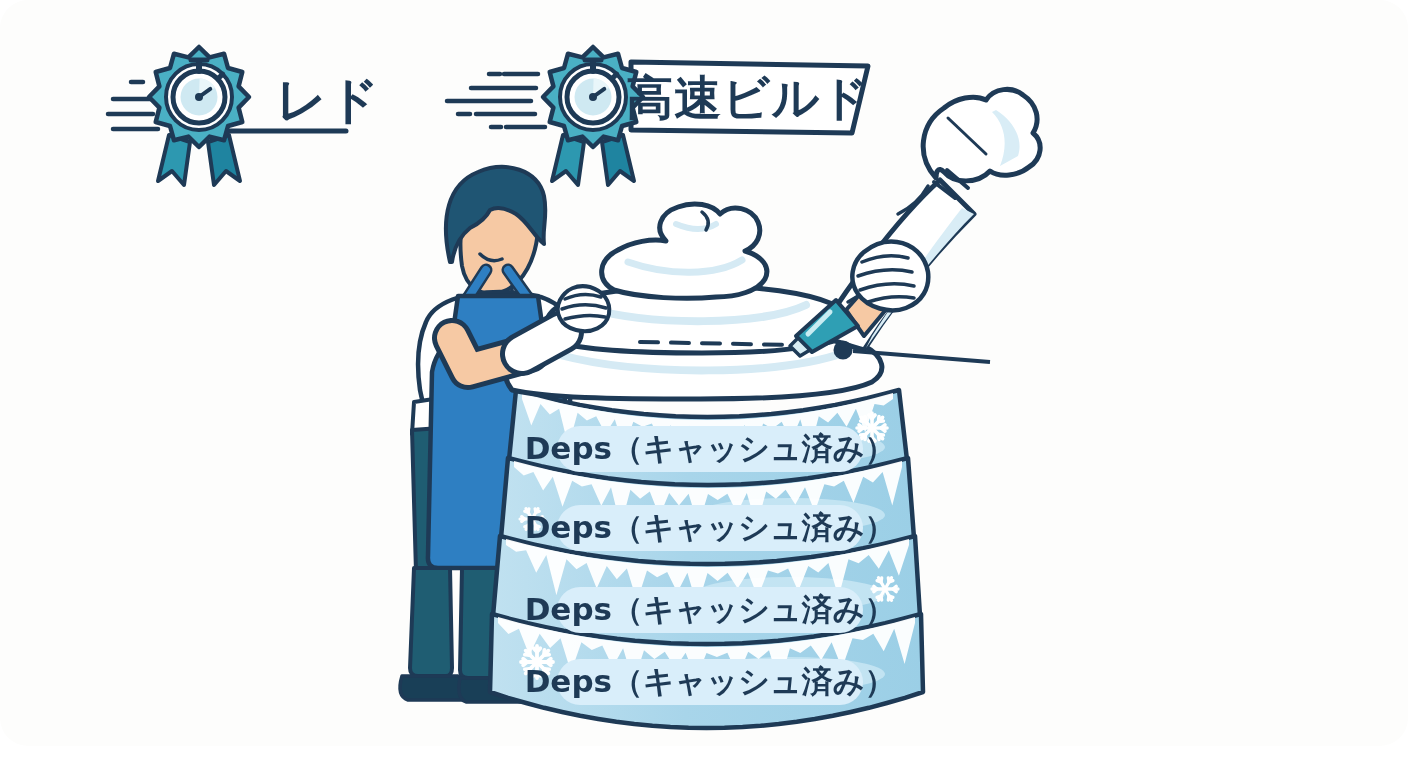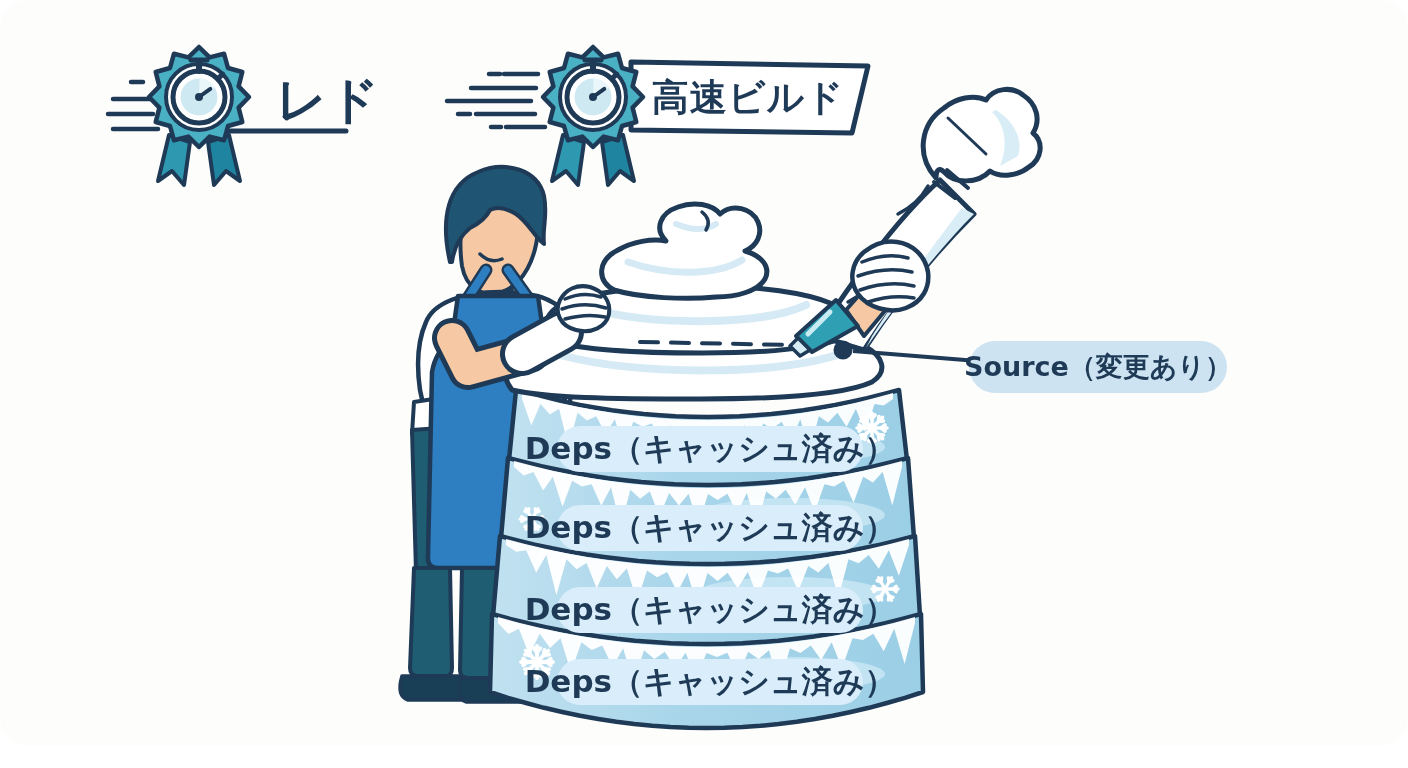--- a/index.html
+++ b/index.html
@@ -3,21 +3,21 @@
 <meta charset="utf-8">
 <style>
   html,body{margin:0;padding:0;background:#ffffff;}
   .stage{position:relative;width:1408px;height:746px;overflow:hidden;
          background:var(--background,#fdfdfc);
          font-family:"DejaVu Sans","Liberation Sans",sans-serif;border-radius:28px;}
   .stage svg{position:absolute;left:0;top:0;z-index:1;}
   .overlay{position:absolute;z-index:2;display:flex;align-items:center;justify-content:center;
            color:var(--outline,#1e3a56);font-weight:700;white-space:nowrap;}
   .badge-label-left{left:276px;top:68px;width:110px;height:64px;font-size:50px;letter-spacing:1px;justify-content:flex-start;}
-  .banner-label{left:634px;top:67px;width:228px;height:62px;font-size:37px;letter-spacing:1px;}
+  .banner-label{left:634px;top:67px;width:228px;height:62px;font-size:47px;letter-spacing:1px;}
   .layer-pill{left:557px;width:306px;height:46px;border-radius:24px;
               background:var(--pillBg,#d9eefa);font-size:31px;}
   .pill-1{top:426px;} .pill-2{top:505px;} .pill-3{top:587px;} .pill-4{top:659px;}
   .source-pill{left:969px;top:341px;width:258px;height:52px;border-radius:27px;
                background:var(--sourcePillBg,#cde3f2);font-size:27px;}
 </style>
 </head>
 <body>
 
 <div class="stage">
@@ -258,15 +258,14 @@
     <circle cx="843" cy="350" r="9.5" fill="#1e3a56"></circle>
   </g>
 </svg>
 
 <div class="overlay badge-label-left">レド</div>
 <div class="overlay banner-label">高速ビルド</div>
 <div class="overlay layer-pill pill-1">Deps（キャッシュ済み）</div>
 <div class="overlay layer-pill pill-2">Deps（キャッシュ済み）</div>
 <div class="overlay layer-pill pill-3">Deps（キャッシュ済み）</div>
 <div class="overlay layer-pill pill-4">Deps（キャッシュ済み）</div>
-<div class="overlay source-pill">Source（変更あり）</div>
 
 </div>
 
 </body></html>

